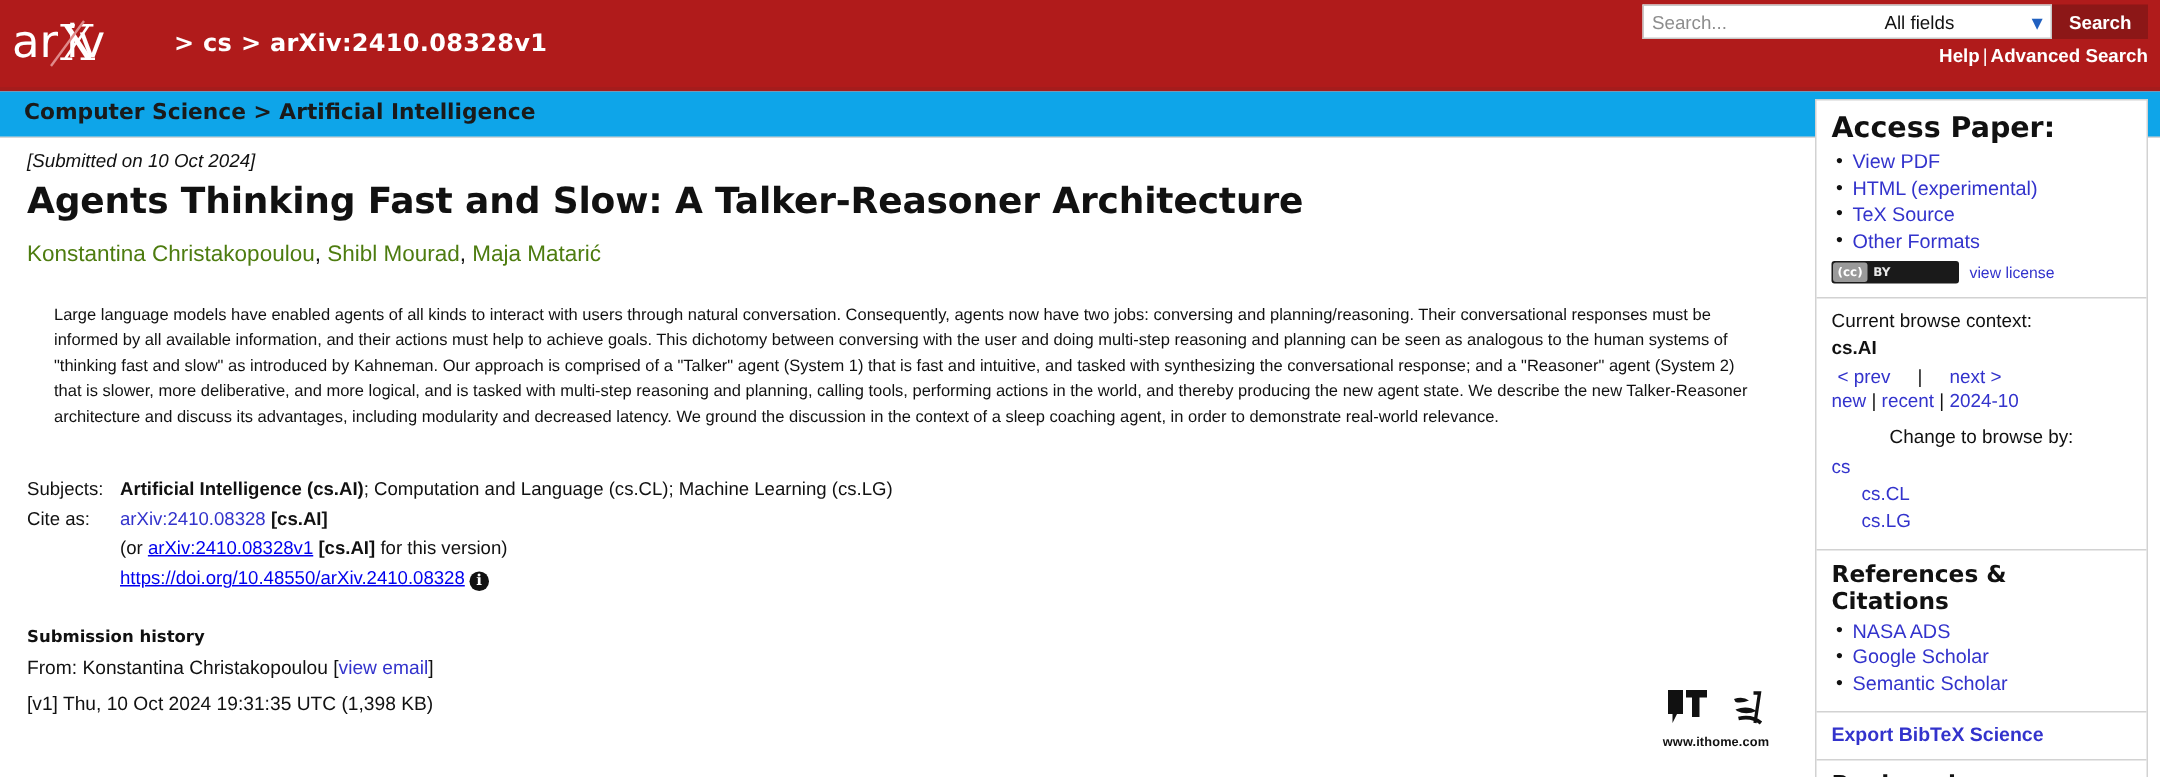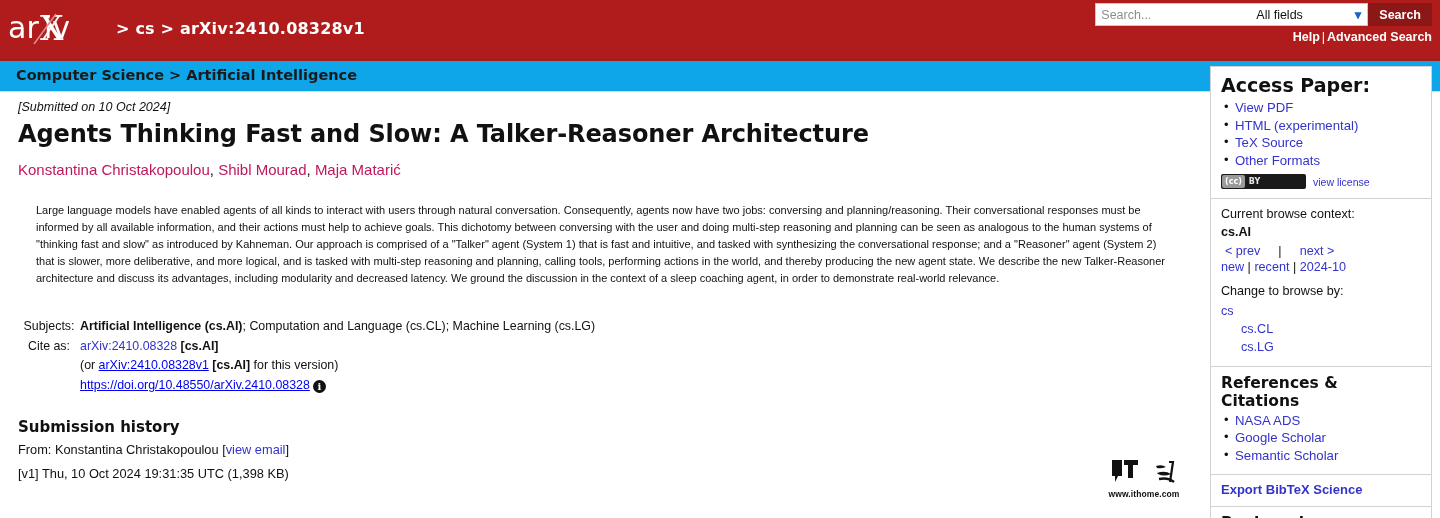--- a/index.html
+++ b/index.html
@@ -68,43 +68,43 @@
   }
 
   
   .main { position:absolute; left:0; top:92px; width:1195px; padding:0 18px; }
   .dateline { font-size:12.5px; font-style:italic; color:#111; margin:8px 0 0 0; }
   .title {
     font-size:24px; font-weight:bold; color:#111; margin:6px 0 0 0;
     letter-spacing:-0.1px; font-family:"DejaVu Sans", sans-serif;
   }
   .authors { font-size:15px; margin:12px 0 0 0; line-height:1.3; }
-  .authors a { color:#be185d; text-decoration:none; }
+  .authors a { color:#4d7c0f; text-decoration:none; }
   .authors .comma { color:#111; }
 
   .abstract {
     margin:22px 0 0 18px; font-size:11px; line-height:1.55; color:#111;
     text-align:left; max-width:1140px;
   }
 
   .meta { margin:30px 0 0 0; font-size:12.4px; color:#111; line-height:1.6; }
-  .meta-row { display:flex;text-align:center; }
+  .meta-row { display:flex; }
   .meta-label { width:62px; flex:0 0 62px; color:#111; }
   .meta-val a { color:#3333cc; text-decoration:none; }
   .bold { font-weight:bold; }
   .cite-sub { margin-left:62px; }
   .doi-badge {
     display:inline-block; width:13px; height:13px; border-radius:50%;
     background:#111; color:#fff; font-size:10px; font-weight:bold;
     text-align:center; line-height:13px; vertical-align:-1px; margin-left:3px;
     font-family:"DejaVu Serif", serif;
   }
 
   .subhead {
-    margin:22px 0 0 0; font-size:15px; font-weight:bold; color:#111;
+    margin:22px 0 0 0; font-size:11px; font-weight:bold; color:#111;
     font-family:"DejaVu Sans", sans-serif;
   }
   .subline { font-size:12.8px; color:#111; margin-top:4px; line-height:1.55; }
   .subline a { color:#3333cc; text-decoration:none; }
 
   
   .sidebar {
     position:absolute; left:1210px; top:66px; width:222px;
     background:#fff; border:1px solid #d2d2d2;
     font-size:12.6px; color:#111;
@@ -141,21 +141,21 @@
   }
   .license-link { color:#3333cc; font-size:10.5px; margin-left:7px; text-decoration:none; font-weight:normal;}
 
   .ctx-line { line-height:1.42; }
   .ctx-bold { font-weight:bold; }
   .nav-line { margin-top:2px; }
   .nav-line a { color:#3333cc; text-decoration:none; }
   .nav-line .sepbar { color:#111; }
   .nav-prevnext { padding-left:4px; }
   .nav-prevnext .gap { display:inline-block; width:18px; }
-  .change-head { margin-top:9px; }
+  .change-head { margin-top:9px;text-align:center; }
   .browse-links { margin-top:2px; }
   .browse-links a { color:#3333cc; text-decoration:none; display:block; line-height:1.42; }
   .browse-indent { padding-left:20px; }
 
   .export-link { color:#3333cc; font-weight:bold; text-decoration:none; font-size:13px; }
 
   
   .watermark { position:absolute; left:1098px; top:458px; width:92px; text-align:center; }
   .wm-row { display:flex; align-items:center; justify-content:center; gap:3px; }
   .wm-url {

